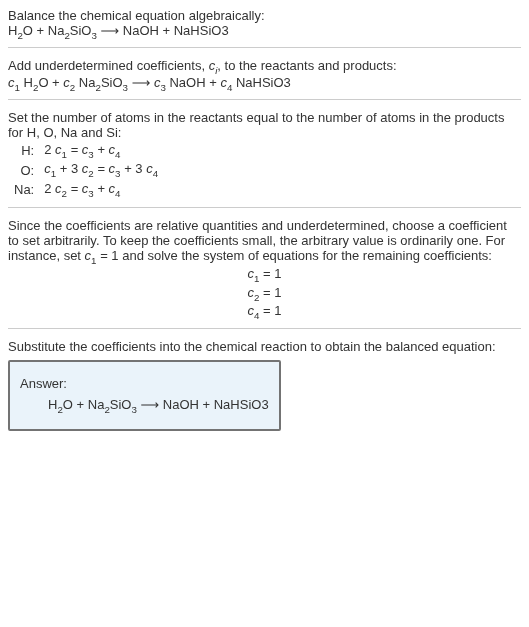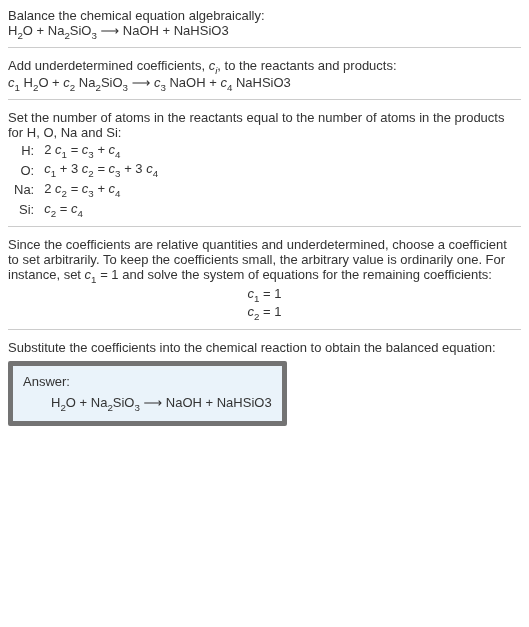--- a/index.html
+++ b/index.html
@@ -29,23 +29,23 @@
       font-size: 13px;
     }
     .eq-table td:first-child {
       text-align: right;
     }
     .coeff-line {
       margin: 1px 0;
       text-align: center;
     }
     .answer-box {
-      border: 5px solid #737373;
+      border: 2px solid #737373;
       background: #eaf3fa;
-      padding: 8px 10px;
+      padding: 14px 10px;
       display: inline-block;
       border-radius: 2px;
     }
     .answer-label {
       margin-bottom: 6px;
     }
     .answer-eq {
       padding-left: 28px;
     }
     .italic {
@@ -80,33 +80,30 @@
       <td><span>2 </span><span class="italic">c</span><span class="sub">1</span><span> = </span><span class="italic">c</span><span class="sub">3</span><span> + </span><span class="italic">c</span><span class="sub">4</span></td>
     </tr>
     <tr>
       <td>O:</td>
       <td><span class="italic">c</span><span class="sub">1</span><span> + 3 </span><span class="italic">c</span><span class="sub">2</span><span> = </span><span class="italic">c</span><span class="sub">3</span><span> + 3 </span><span class="italic">c</span><span class="sub">4</span></td>
     </tr>
     <tr>
       <td>Na:</td>
       <td><span>2 </span><span class="italic">c</span><span class="sub">2</span><span> = </span><span class="italic">c</span><span class="sub">3</span><span> + </span><span class="italic">c</span><span class="sub">4</span></td>
     </tr>
-    <tr>
-      <td>Si:</td>
-      <td><span class="italic">c</span><span class="sub">2</span><span> = </span><span class="italic">c</span><span class="sub">4</span></td>
-    </tr>
   </tbody></table>
 </div>
 
 <div class="section">
   <div>
     <span>Since the coefficients are relative quantities and underdetermined, choose a coefficient to set arbitrarily. To keep the coefficients small, the arbitrary value is ordinarily one. For instance, set </span><span class="italic">c</span><span class="sub">1</span><span> = 1 and solve the system of equations for the remaining coefficients:</span>
   </div>
   <div class="coeff-line"><span class="italic">c</span><span class="sub">1</span><span> = 1</span></div>
   <div class="coeff-line"><span class="italic">c</span><span class="sub">2</span><span> = 1</span></div>
+  <div class="coeff-line"><span class="italic">c</span><span class="sub">4</span><span> = 1</span></div>
 </div>
 
 <div>
   <div>Substitute the coefficients into the chemical reaction to obtain the balanced equation:</div>
   <div style="height:6px"></div>
   <div class="answer-box">
     <div class="answer-label">Answer:</div>
     <div class="answer-eq">
       <span>H</span><span class="sub">2</span><span>O + Na</span><span class="sub">2</span><span>SiO</span><span class="sub">3</span><span> ⟶ </span><span>NaOH + NaHSiO3</span>
     </div>

